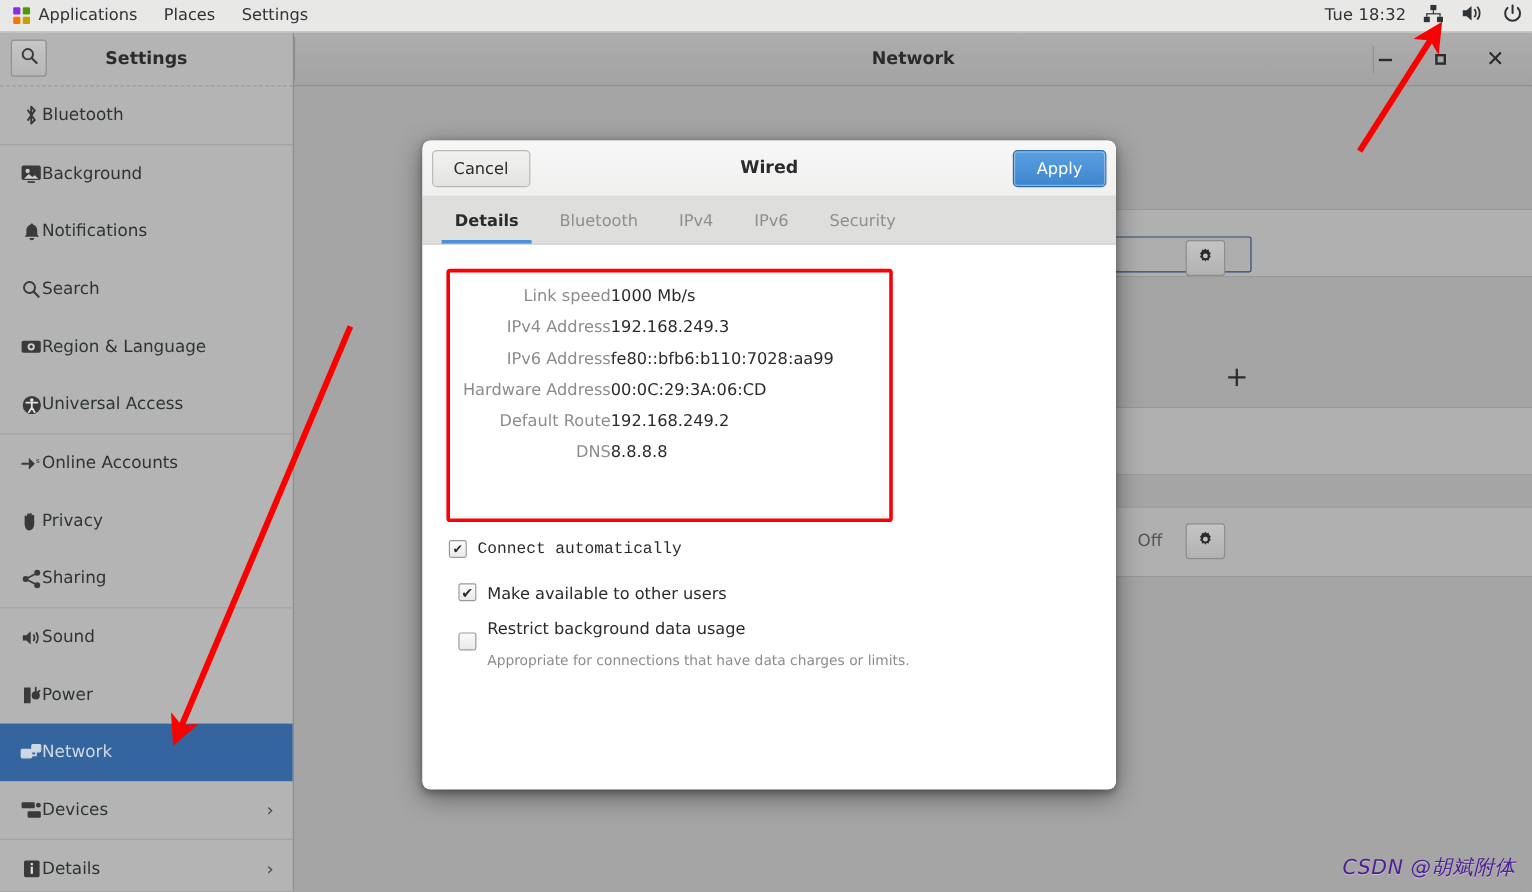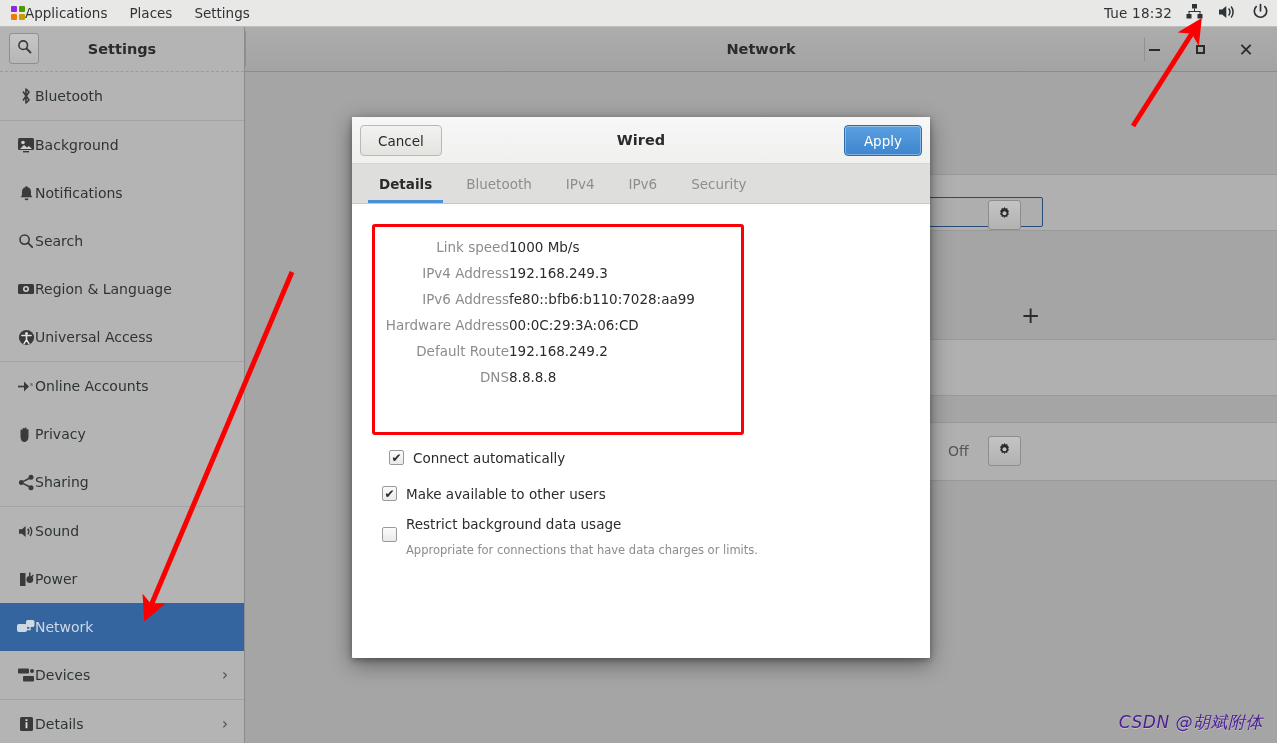--- a/index.html
+++ b/index.html
@@ -14,21 +14,21 @@
   
   #topbar {
     position: absolute; left: 0; top: 0; width: 1277px; height: 27px;
     background: #e8e8e7;
     border-bottom: 1px solid #bfbfbd;
     display: flex; align-items: center;
     font-size: 13.5px; color: #2e3436;
     z-index: 50;
   }
   .tb-item {
-    height: 27px; display: flex; align-items: center; 
+    height: 27px; display: flex; align-items: center; gap: 7px;
     padding: 0 11px; color: #2e3436; font-size: 13.5px; white-space: nowrap;
   }
   .tb-right { margin-left: auto; display: flex; align-items: center; height: 27px; padding-right: 8px; gap: 14px; }
   .tb-clock { font-size: 13.5px; color: #2e3436; letter-spacing: .2px; }
   .tb-icons { display: flex; align-items: center; gap: 15px; }
   .apps-logo { width: 14px; height: 14px; position: relative; display:inline-block; }
   .apps-logo i { position: absolute; width: 6px; height: 6px; border-radius: 1px; display:block; }
   .apps-logo i:nth-child(1){ left:0; top:0; background:#8a2be2; }
   .apps-logo i:nth-child(2){ left:8px; top:0; background:#4e9a06; }
   .apps-logo i:nth-child(3){ left:0; top:8px; background:#f57900; }
@@ -111,21 +111,21 @@
     border: 1px solid #8d8d8d; border-radius: 3px;
     display: flex; align-items: center; justify-content: center;
   }
   #gear1 { left: 742px; top: 128px; }
   #gear2 { left: 742px; top: 364px; }
   #off-label { position: absolute; left: 702px; top: 371px; font-size: 14px; color: #555; }
 
   
   #dialog {
     position: absolute; left: 352px; top: 90px; width: 578px; height: 541px;
-    background: #ffffff; border-radius: 1px;
+    background: #ffffff; border-radius: 7px;
     box-shadow: 0 6px 22px rgba(0,0,0,0.42), 0 2px 6px rgba(0,0,0,0.3);
     overflow: hidden; z-index: 30;
   }
   #dlg-header {
     height: 47px; background: linear-gradient(180deg,#f7f7f7,#f0f0ef);
     border-bottom: 1px solid #d6d6d4;
     display: flex; align-items: center; position: relative;
   }
   #dlg-title { width: 100%; text-align: center; font-size: 14.5px; font-weight: bold; color: #2b2b2b; }
   #cancel-btn {
@@ -158,21 +158,21 @@
   #details-box {
     position: absolute; left: 20px; top: 20px; width: 372px; height: 211px;
     border: 3px solid #fb0007; border-radius: 3px;
   }
   table.details { width: 100%; border-collapse: collapse; margin-top: 7px; }
   table.details td { font-size: 13.5px; padding: 5px 0; vertical-align: middle; }
   td.k { text-align: right; color: #8c8c8c; width: 134px; padding-right: 12px; white-space: nowrap; }
   td.v { text-align: left; color: #2b2b2b; }
 
   .chk-row { position: absolute; display: flex; align-items: flex-start; gap: 9px; }
-  #chk1 { left: 37px; top: 244px; }
+  #chk1 { left: 22px; top: 244px; font-family: Liberation Mono, monospace; }
   #chk2 { left: 30px; top: 280px; }
   #chk3 { left: 30px; top: 312px; }
   .cbox {
     width: 15px; height: 15px; border: 1px solid #9a9a9a; border-radius: 2px;
     background: linear-gradient(180deg,#fbfbfb,#eaeaea);
     display: flex; align-items: center; justify-content: center;
     flex: 0 0 15px; margin-top: 2px;
   }
   .cbox.checked::after {
     content: "✔"; font-size: 12px; color: #2b2b2b; line-height: 1;

